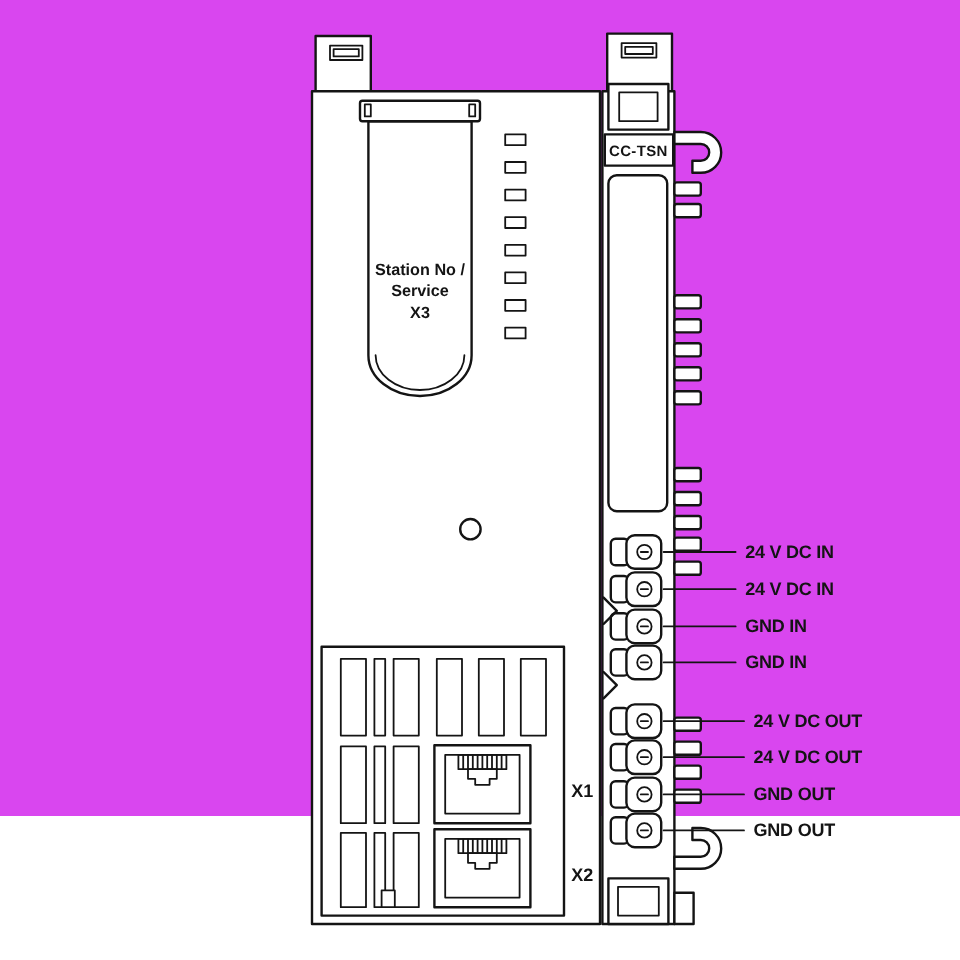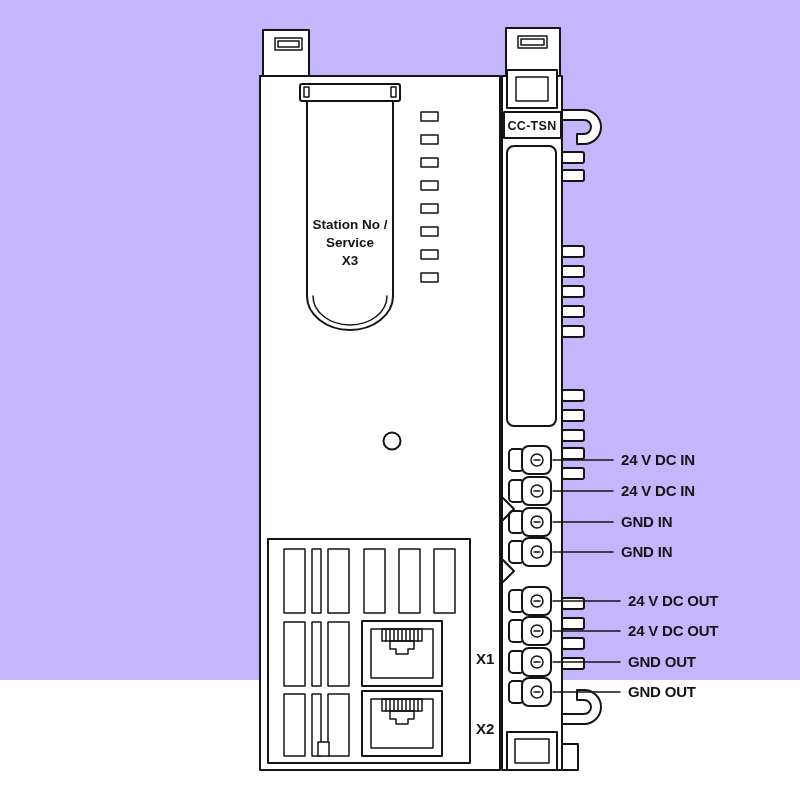--- a/index.html
+++ b/index.html
@@ -1,16 +1,16 @@
 <!DOCTYPE html>
 <html><head>
 <meta charset="utf-8">
 <style>
   html,body{margin:0;padding:0;background:#ffffff;width:800px;height:800px;overflow:hidden}
-  .stage{position:relative;width:800px;height:680px;background:#c4b5fd}
+  .stage{position:relative;width:800px;height:680px;background:#d946ef}
   svg{display:block}
   .ln{fill:none;stroke:#141414;stroke-width:2;stroke-linejoin:round;stroke-linecap:round}
   .lnf{fill:#ffffff;stroke:#141414;stroke-width:2;stroke-linejoin:round}
   .thin{stroke-width:1.5}
   .lbl{font-family:"Liberation Sans",sans-serif;font-weight:700;fill:#141414}
   .lbl-term{font-size:15px;letter-spacing:-0.2px}
   .lbl-door{font-size:13.5px;text-anchor:middle}
   .lbl-cc{font-size:12.5px;text-anchor:middle;letter-spacing:0.3px}
   .lbl-port{font-size:15px}
 </style>

